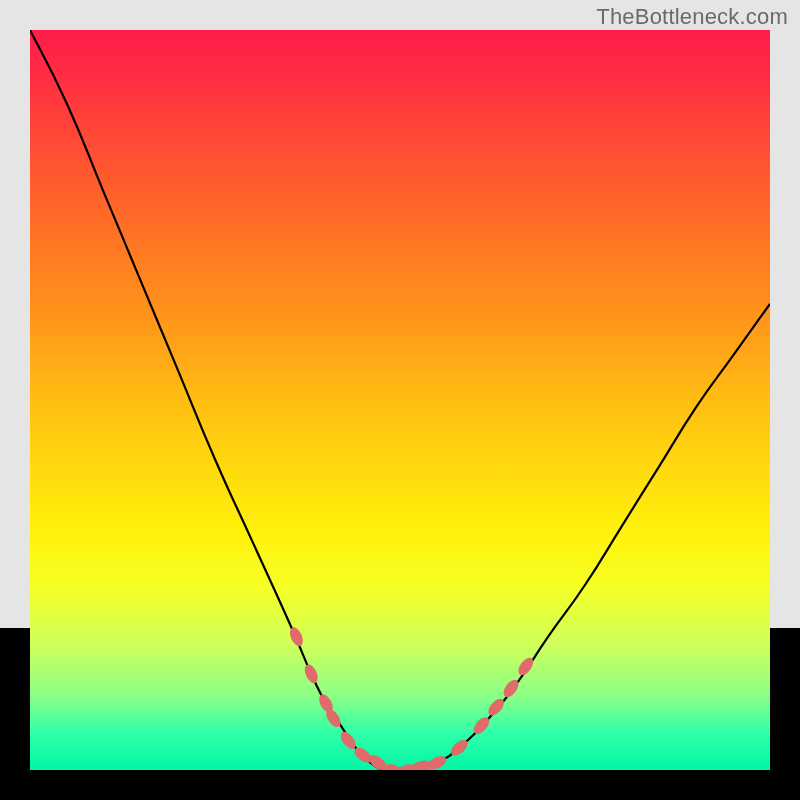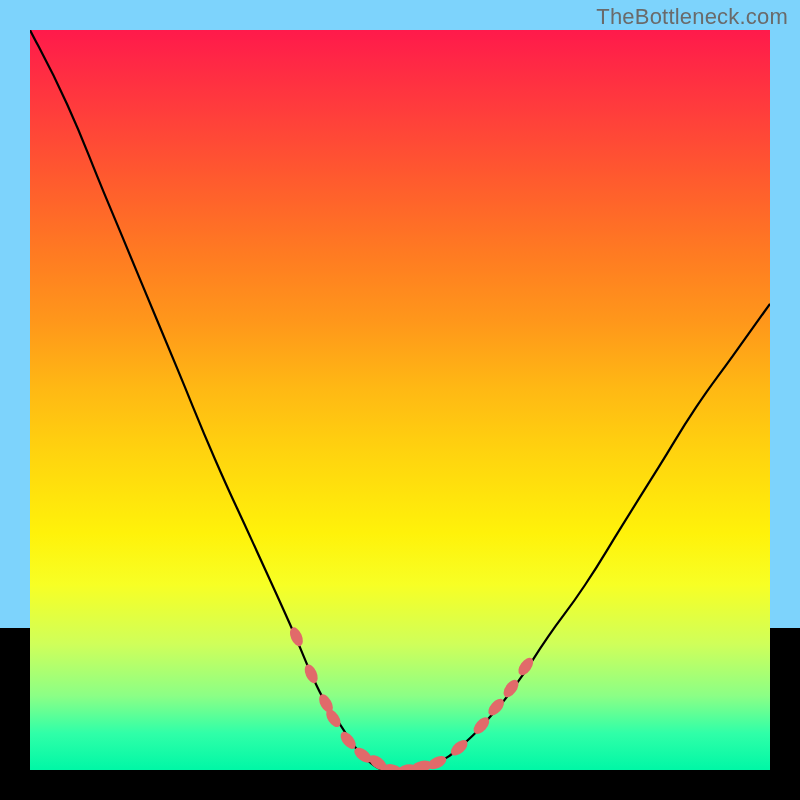--- a/index.html
+++ b/index.html
@@ -8,21 +8,21 @@
     width: 800px;
     height: 800px;
     overflow: hidden;
     background: #000;
     font-family: Arial, Helvetica, sans-serif;
   }
   .frame {
     position: relative;
     width: 800px;
     height: 628px;
-    background: #7dd3fc;
+    background: #e5e5e5;
   }
   .plot {
     position: absolute;
     left: 30px;
     top: 30px;
     width: 740px;
     height: 740px;
     background: linear-gradient(to bottom,
       #ff1a4b 0%,
       #ff3a3d 10%,

